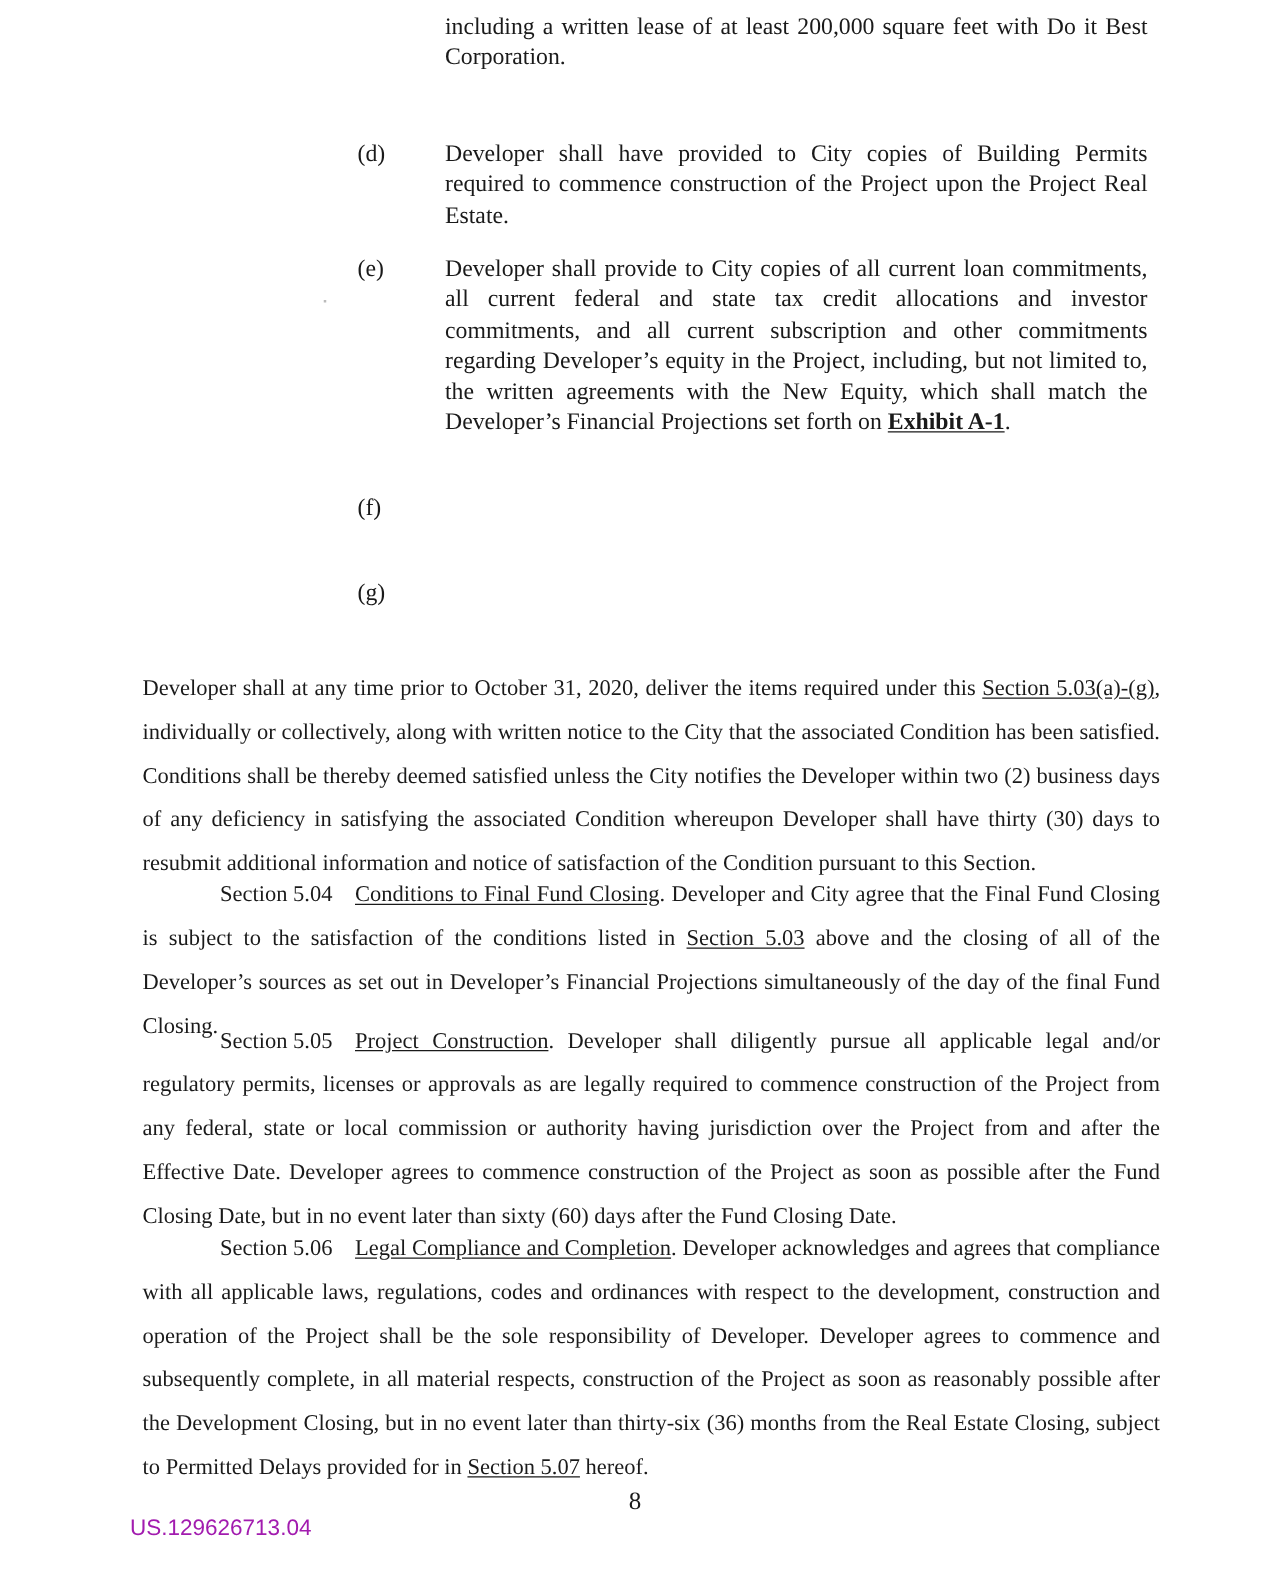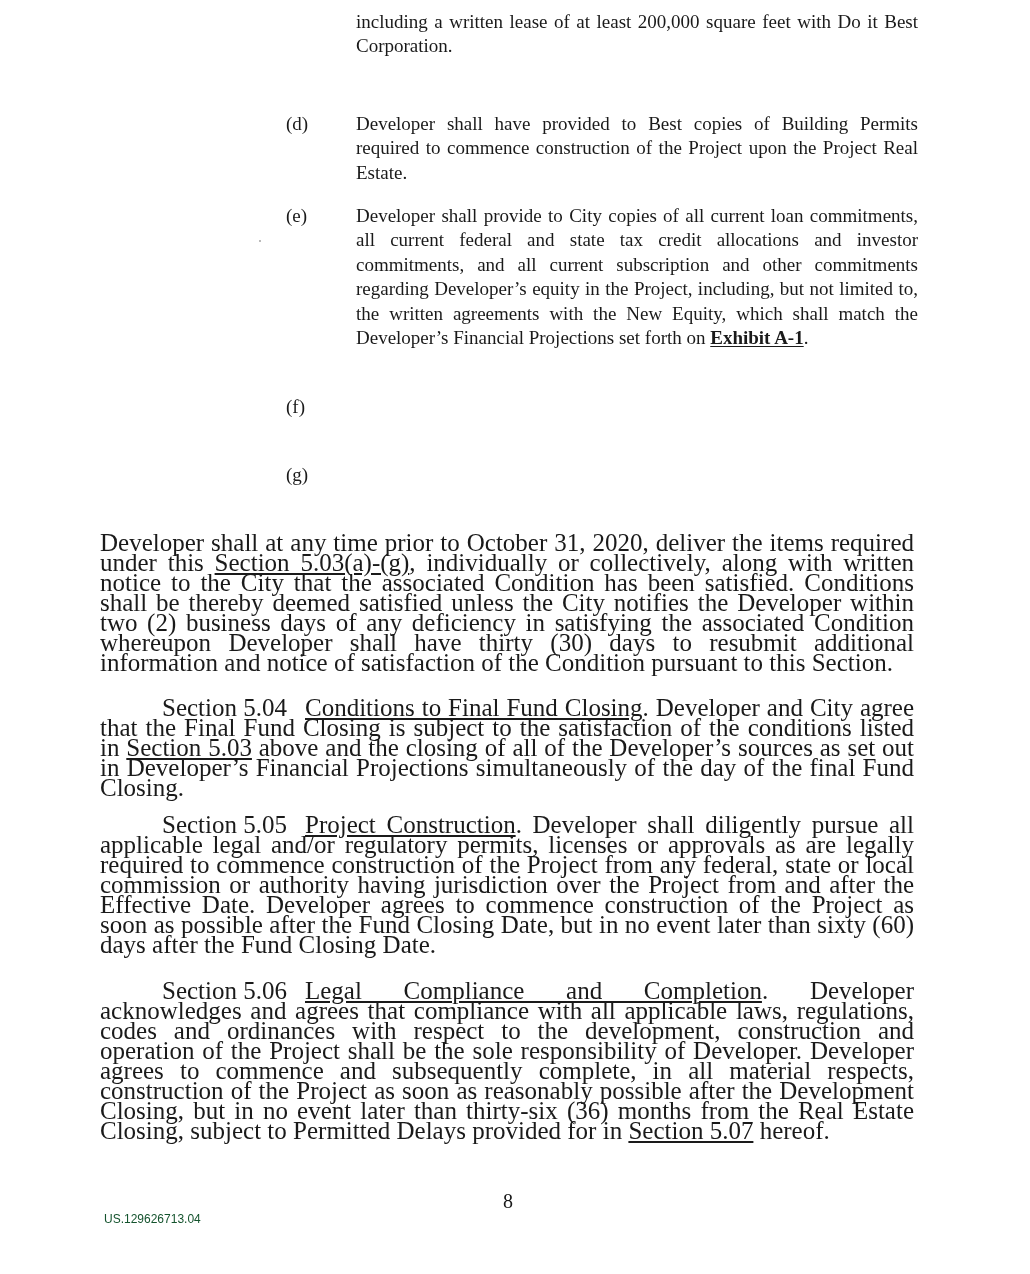--- a/index.html
+++ b/index.html
@@ -20,50 +20,50 @@
       position: absolute; left: 0; top: 0; width: 60px;
     }
     .list-item .body {
       margin-left: 70px; text-align: justify; text-align-last: left;
     }
     .cont {
       position: absolute; left: 356px; width: 562px;
       font-size: 19px; line-height: 24.4px; text-align: justify; text-align-last: left;
     }
     .para {
-      position: absolute; left: 100px; width: 814px;
-      font-size: 25px; line-height: 20px;
+      position: absolute; left: 114px; width: 814px;
+      font-size: 18px; line-height: 35px;
       text-align: justify; text-align-last: left;
     }
     .indent { display: inline-block; width: 62px; }
     .sec-num { display: inline-block; margin-right: 18px; }
 
     .doc-id {
       position: absolute; left: 104px; top: 1212px;
       font-family: "Liberation Sans", "DejaVu Sans", sans-serif;
-      font-size: 12px; color: #14532d;
+      font-size: 18px; color: #a21caf;
     }
     .page-num {
       position: absolute; left: 503px; top: 1190px;
       font-size: 20px;
     }
     .stray-mark {
       position: absolute; left: 259px; top: 240px; width: 2px; height: 2px; background: #bbb;
     }
   </style>
 </head>
 <body>
 
 <div class="page">
 
   <div class="cont" style="top:10px;">including a written lease of at least 200,000 square feet with Do it Best Corporation.</div>
 
   <div class="list-item" style="top:112px;">
     <span class="label">(d)</span>
-    <div class="body">Developer shall have provided to Best copies of Building Permits required to commence construction of the Project upon the Project Real Estate.</div>
+    <div class="body">Developer shall have provided to City copies of Building Permits required to commence construction of the Project upon the Project Real Estate.</div>
   </div>
 
   <div class="stray-mark"></div>
 
   <div class="list-item" style="top:204px;">
     <span class="label">(e)</span>
     <div class="body"><span>Developer shall provide to City copies of all current loan commitments, all current federal and state tax credit allocations and investor commitments, and all current subscription and other commitments regarding  Developer’s equity in the Project, including, but not limited to, the written agreements with the New Equity, which shall match the Developer’s Financial Projections set forth on </span><span class="u b">Exhibit A-1</span><span>.</span></div>
   </div>
 
   <div class="list-item" style="top:395px;">

